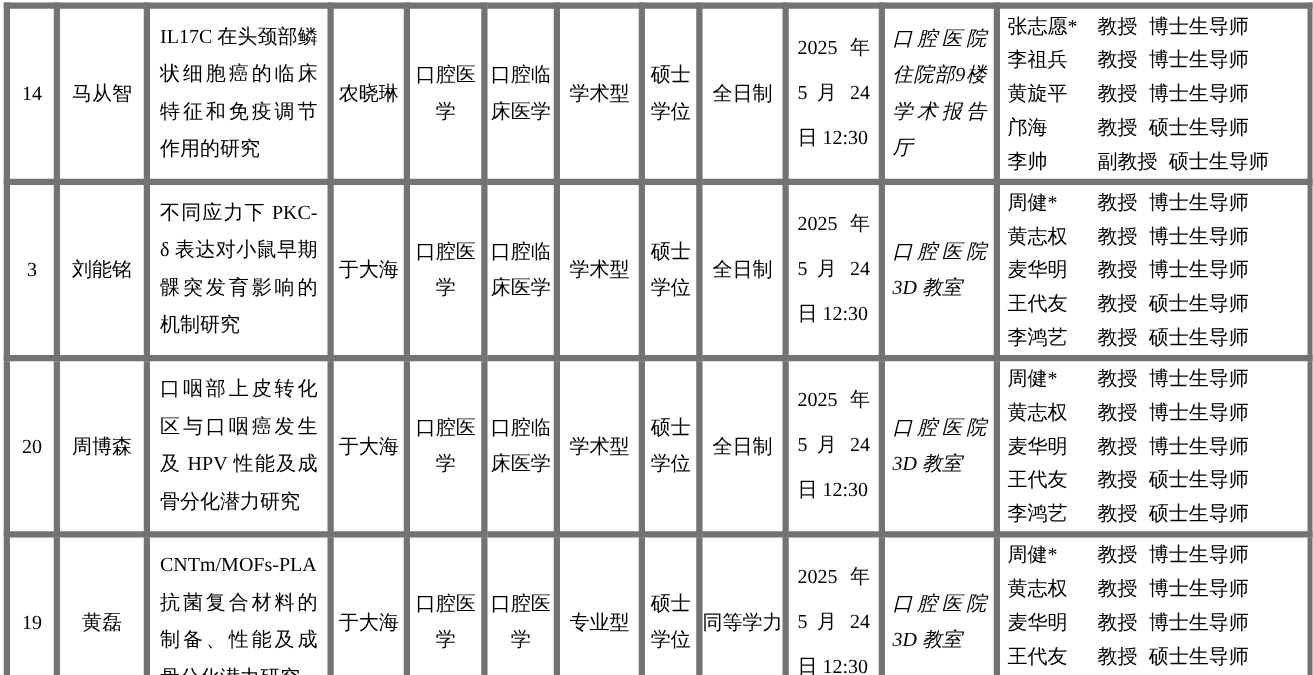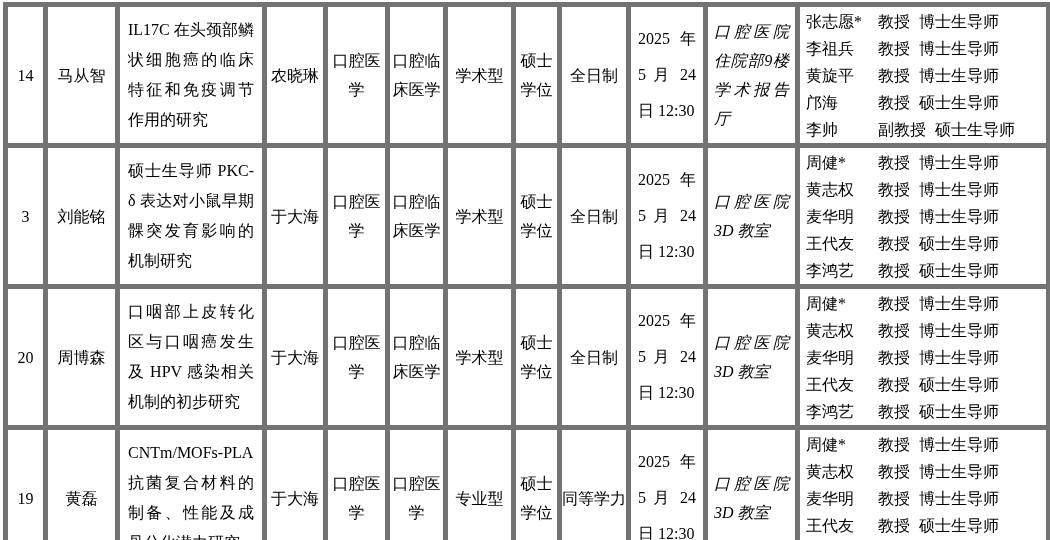--- a/index.html
+++ b/index.html
@@ -96,21 +96,21 @@
     <span class="cname">李帅</span>
     <span class="crank">副教授</span>
     <span class="crole">硕士生导师</span>
   </div>
             </div>
     </td>
   </tr>
         <tr>
     <td class="c-no">3</td>
     <td class="c-name">刘能铭</td>
-    <td class="c-title">硕士生导师 PKC-δ 表达对小鼠早期髁突发育影响的机制研究</td>
+    <td class="c-title">不同应力下 PKC-δ 表达对小鼠早期髁突发育影响的机制研究</td>
     <td class="c-adv">于大海</td>
     <td class="c-mid">口腔医学</td>
     <td class="c-mid">口腔临床医学</td>
     <td class="c-mid">学术型</td>
     <td class="c-mid">硕士学位</td>
     <td class="c-mid">全日制</td>
     <td class="c-date">2025 年 5 月 24 日 12:30</td>
     <td class="c-venue">口腔医院 3D 教室</td>
     <td class="c-comm">
       <div class="commwrap">
@@ -138,21 +138,21 @@
     <span class="cname">李鸿艺</span>
     <span class="crank">教授</span>
     <span class="crole">硕士生导师</span>
   </div>
             </div>
     </td>
   </tr>
         <tr>
     <td class="c-no">20</td>
     <td class="c-name">周博森</td>
-    <td class="c-title">口咽部上皮转化区与口咽癌发生及 HPV 感染相关机制的初步研究</td>
+    <td class="c-title">口咽部上皮转化区与口咽癌发生及 HPV 性能及成骨分化潜力研究</td>
     <td class="c-adv">于大海</td>
     <td class="c-mid">口腔医学</td>
     <td class="c-mid">口腔临床医学</td>
     <td class="c-mid">学术型</td>
     <td class="c-mid">硕士学位</td>
     <td class="c-mid">全日制</td>
     <td class="c-date">2025 年 5 月 24 日 12:30</td>
     <td class="c-venue">口腔医院 3D 教室</td>
     <td class="c-comm">
       <div class="commwrap">

